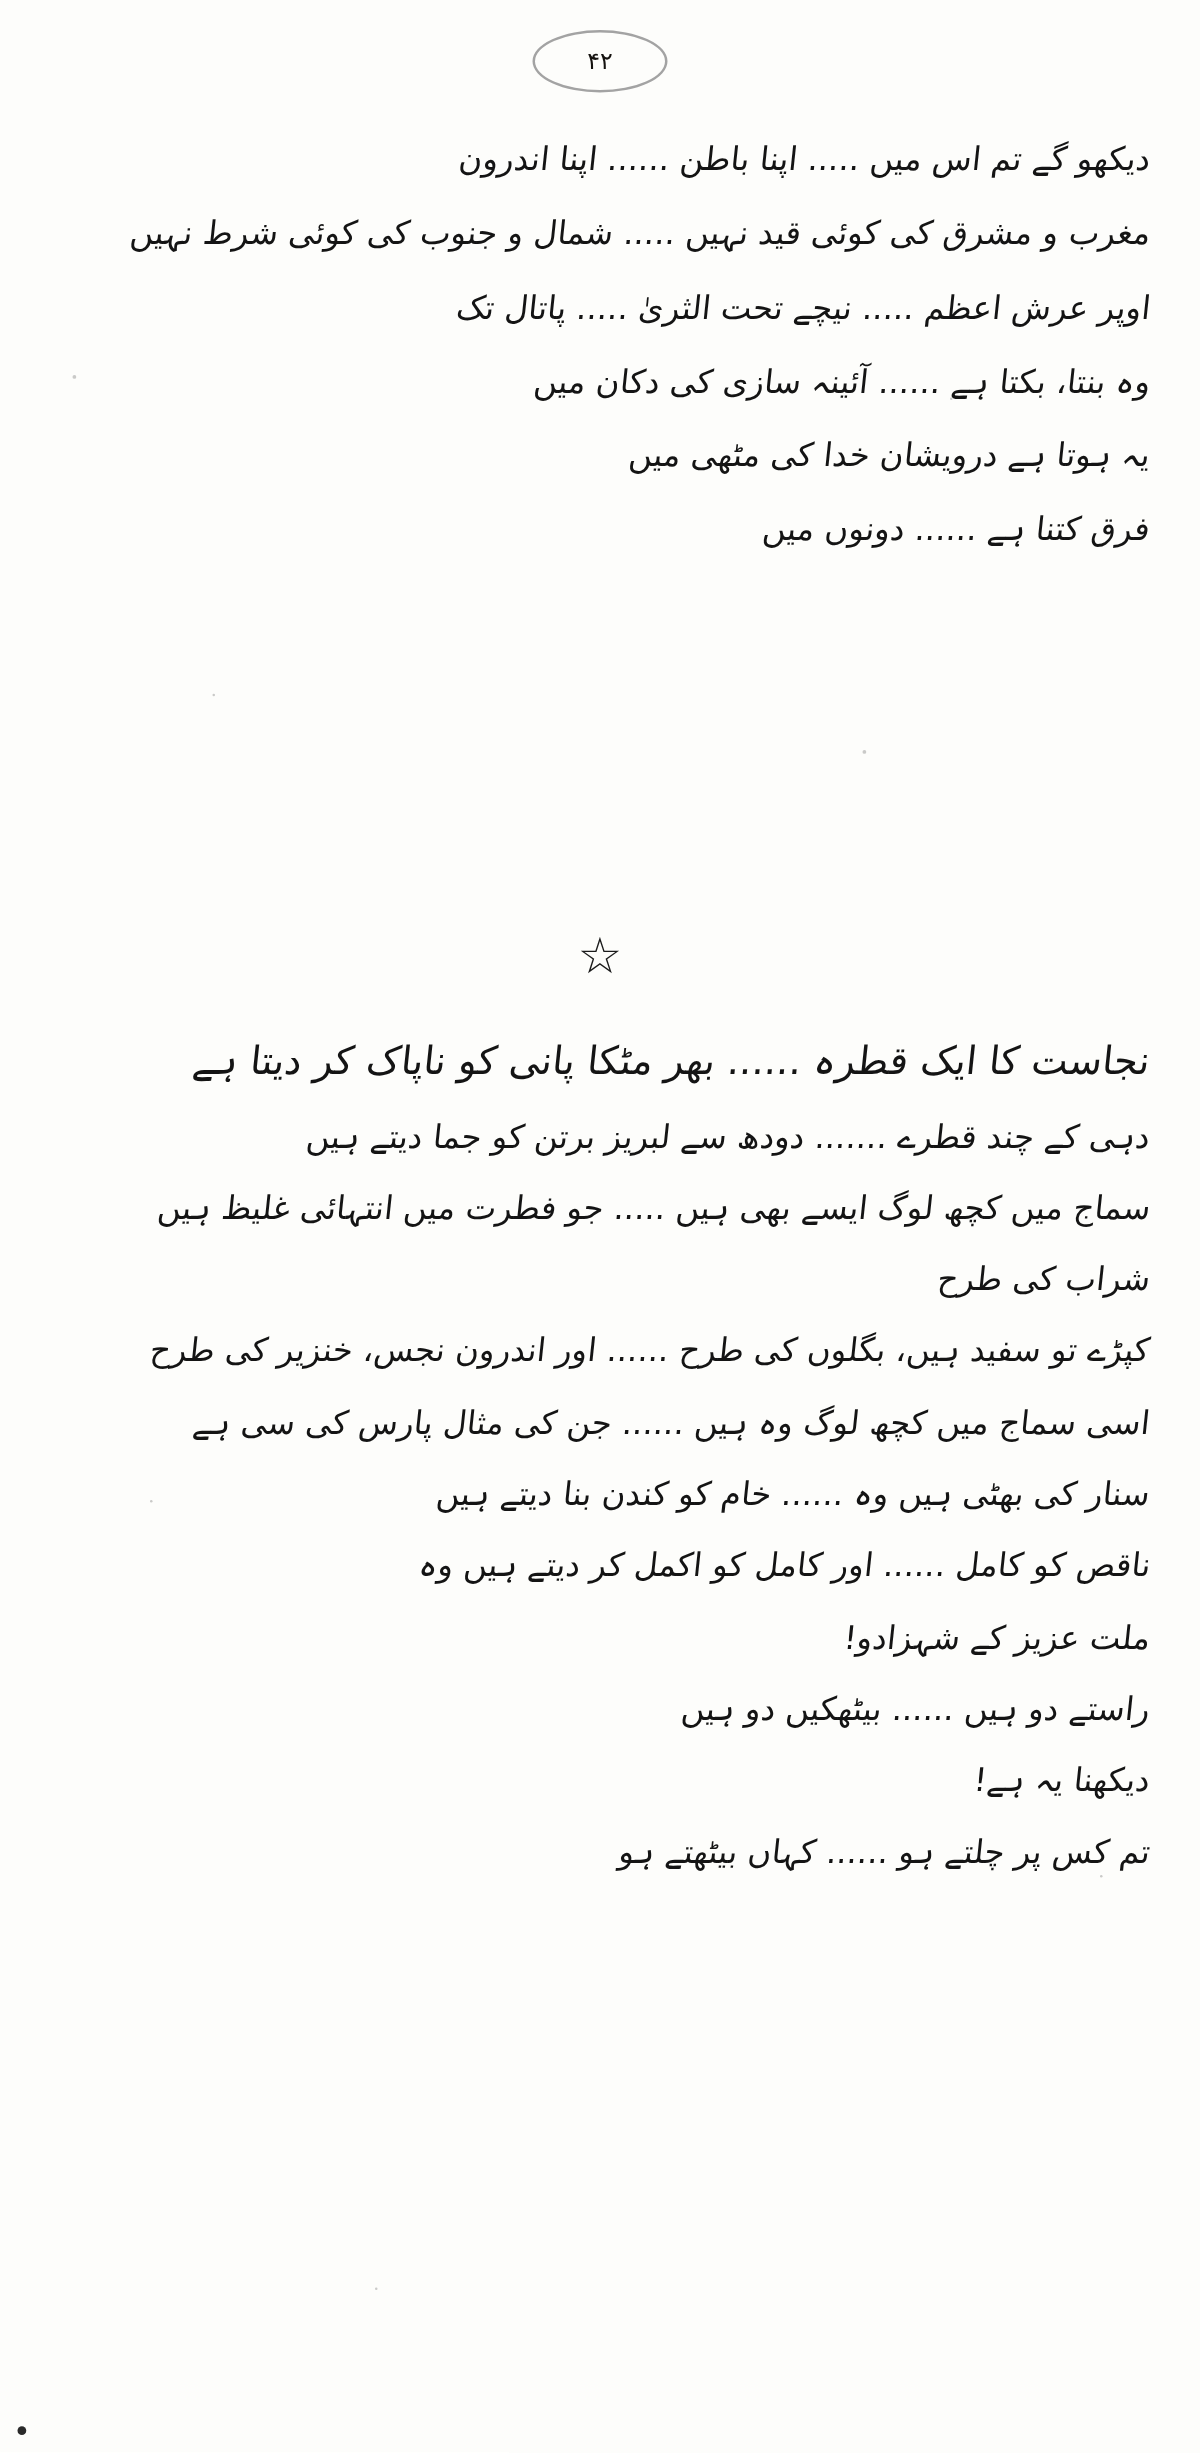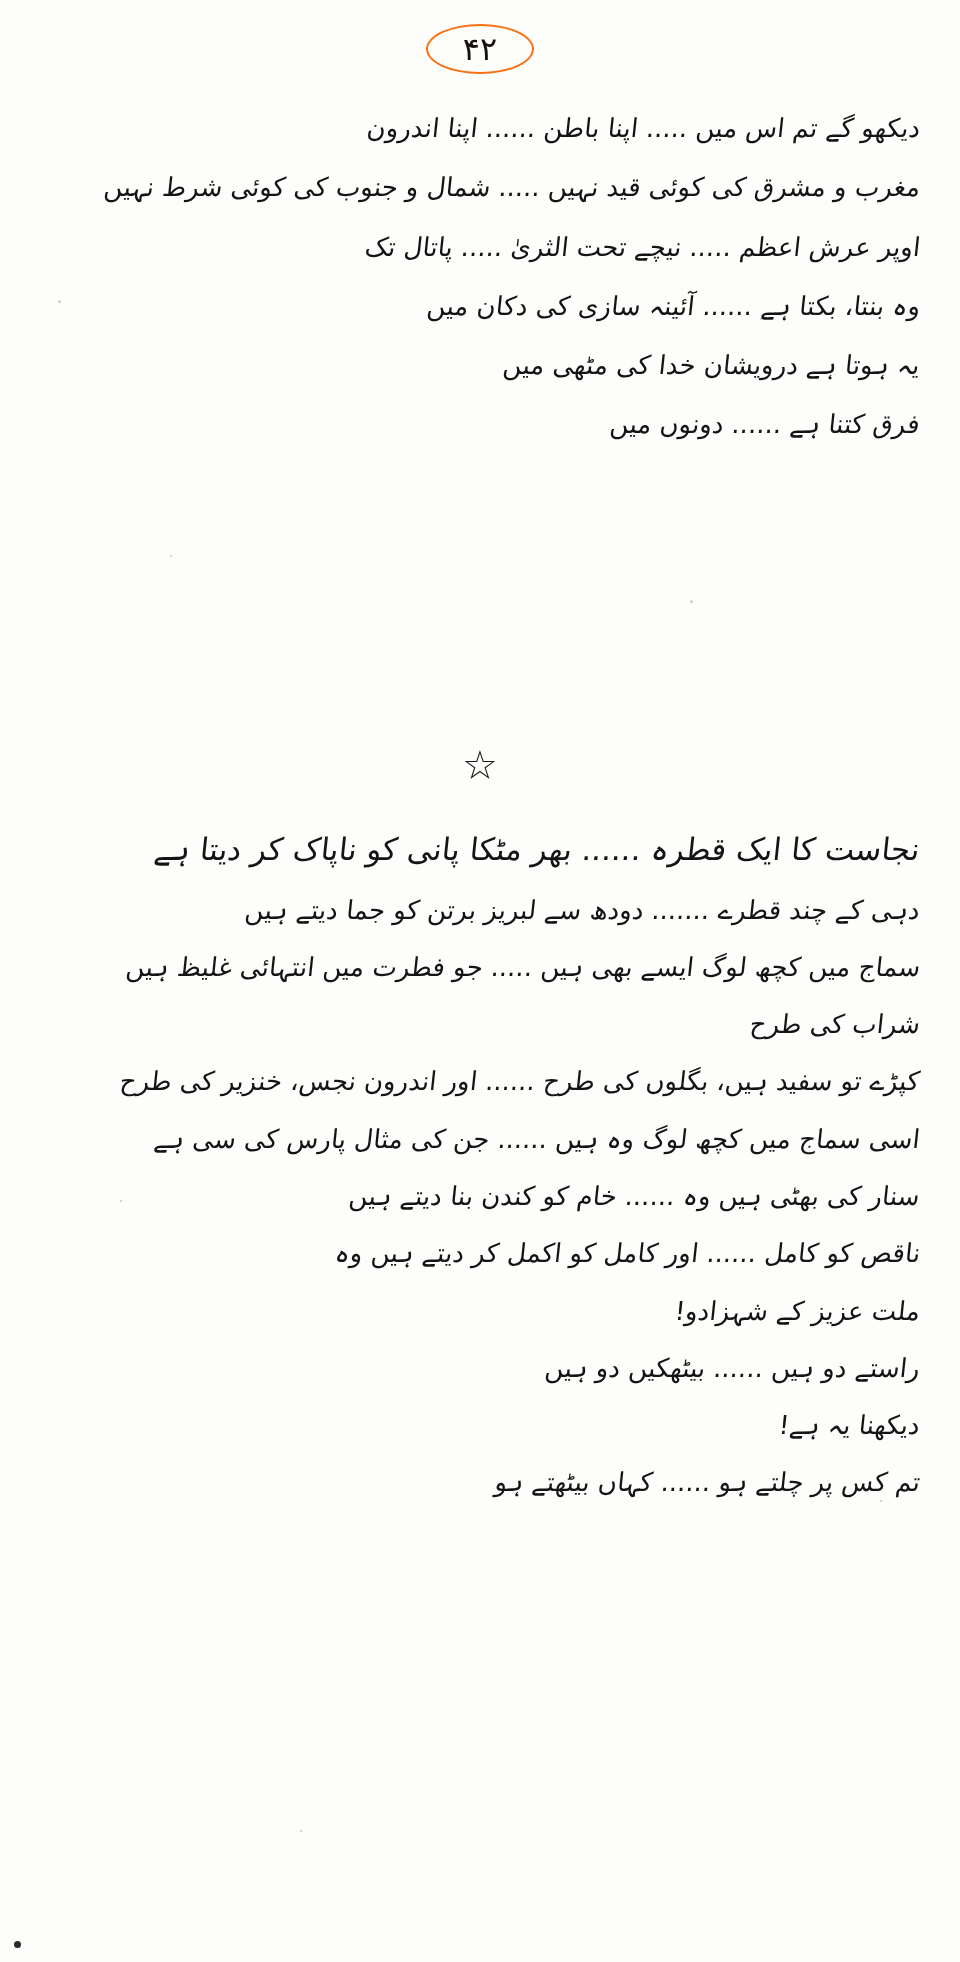--- a/index.html
+++ b/index.html
@@ -32,26 +32,26 @@
     position: absolute;
     top: 24px;
     left: 0;
     right: 0;
     display: flex;
     justify-content: center;
   }
   .page-number {
     width: 104px;
     height: 46px;
-    border: 2px solid #f97316;
+    border: 2px solid #a3a3a3;
     border-radius: 50%;
     display: flex;
     align-items: center;
     justify-content: center;
-    font-size: 32px;
+    font-size: 19px;
     font-family: "DejaVu Sans", sans-serif;
     direction: rtl;
     letter-spacing: 1px;
   }
 
   .verses {
     position: absolute;
     left: 0;
     right: 0;
     direction: rtl;

